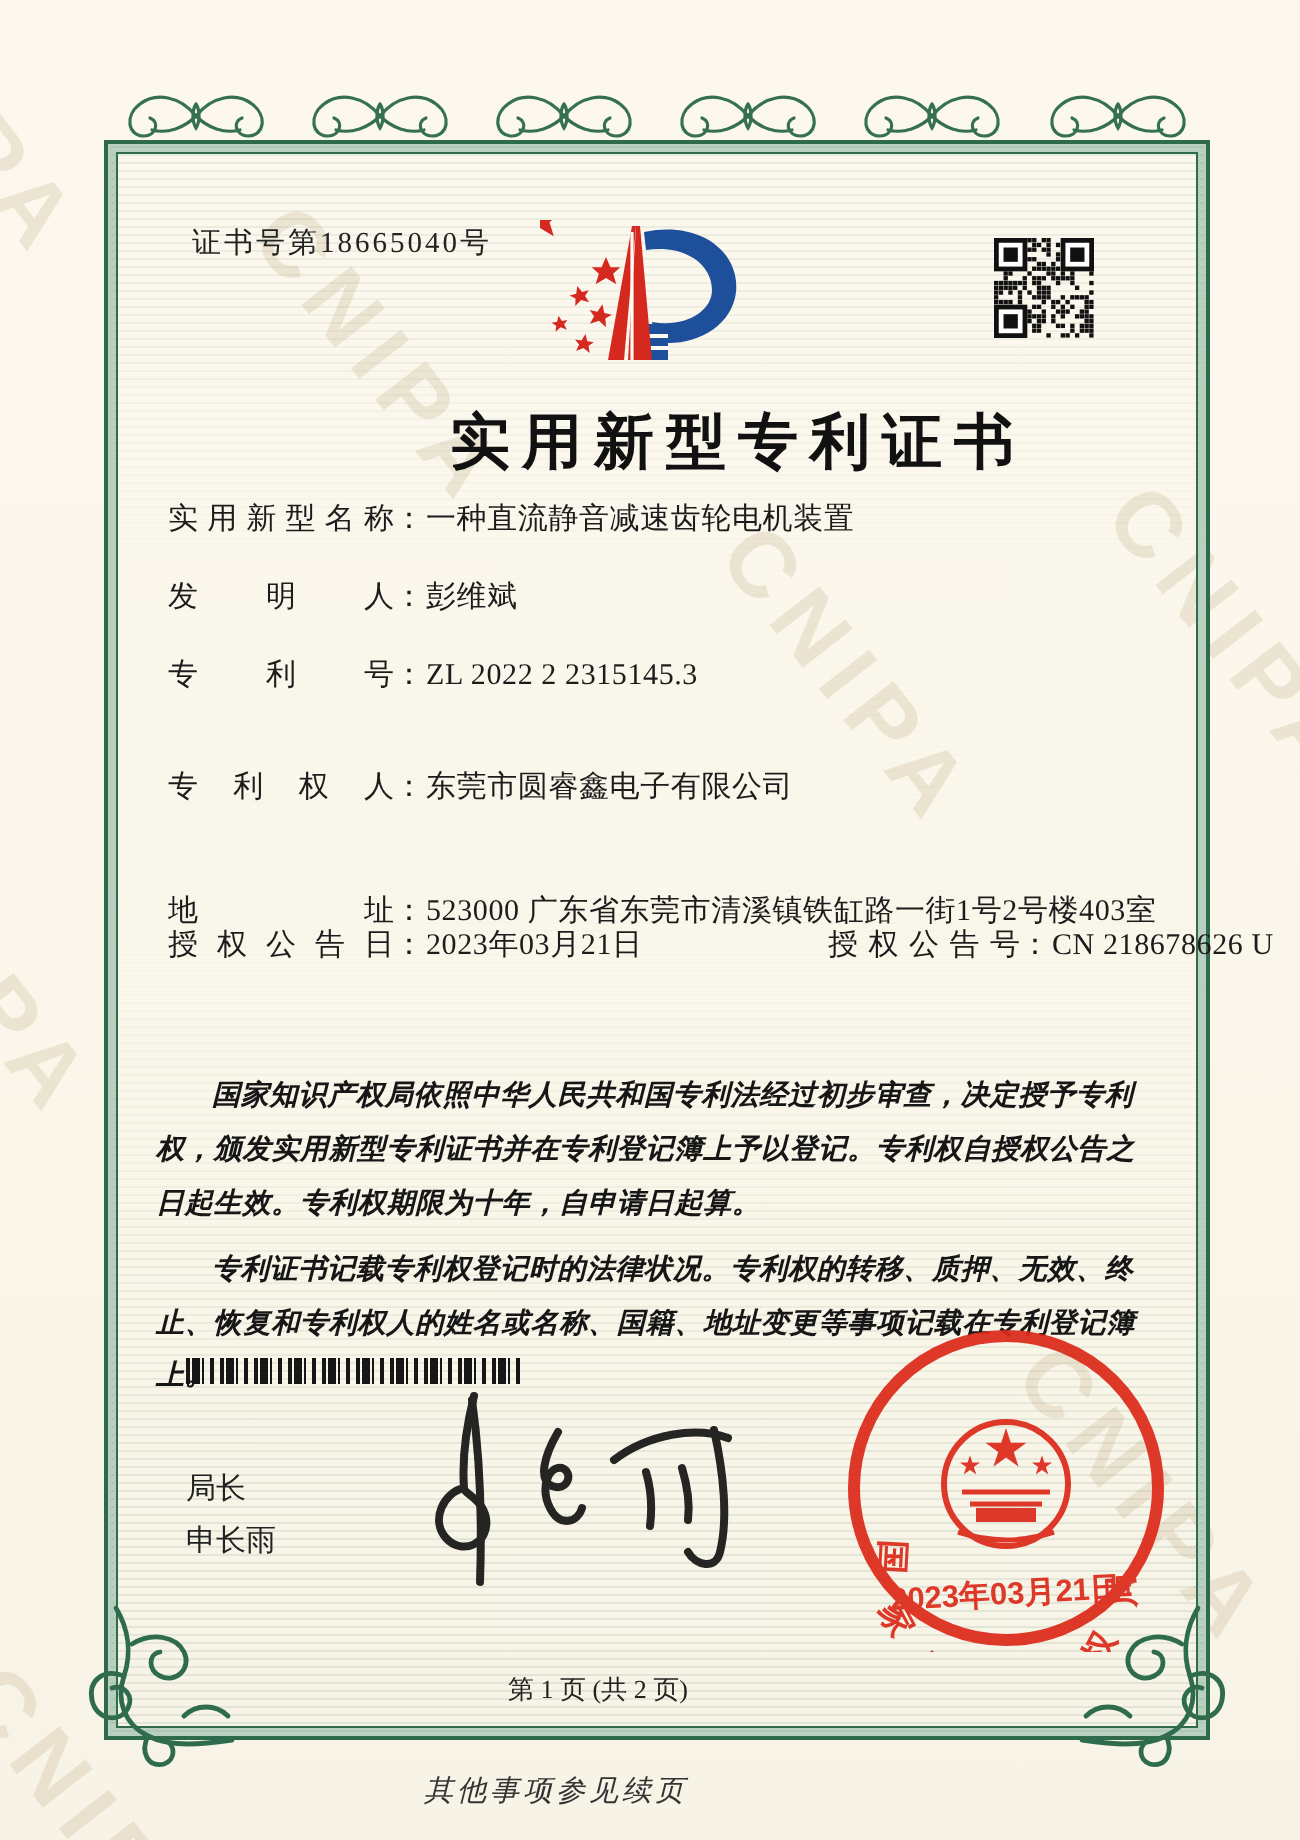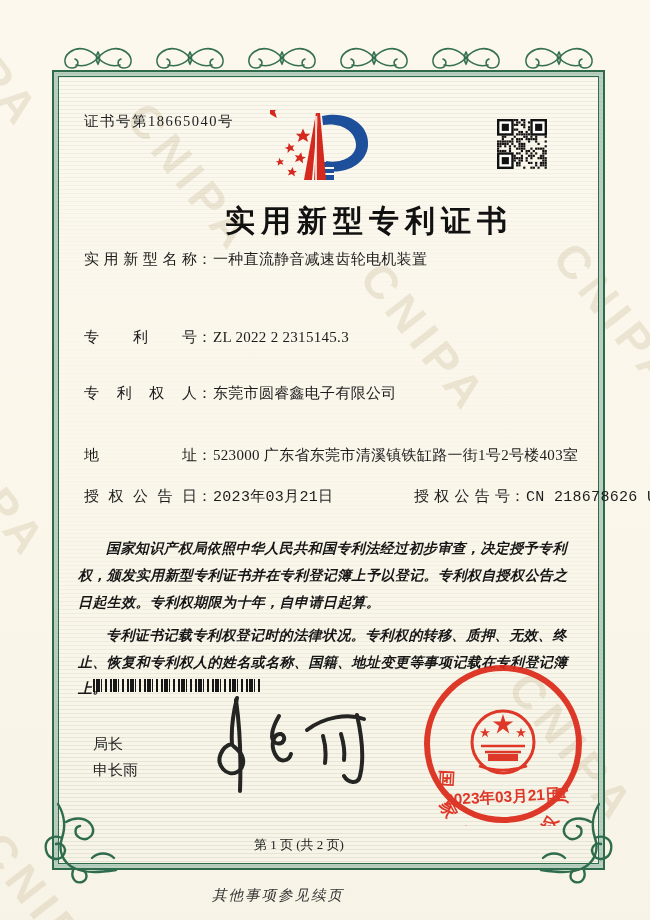--- a/index.html
+++ b/index.html
@@ -18,21 +18,21 @@
                  border:2px solid #2e6b4d; }
   .frame-mid   { position:absolute; inset:0; border:4px solid #b9cfc0; }
   .frame-inner { position:absolute; inset:0; border:1px solid #2e6b4d; }
   .stripes { position:absolute; inset:1px;
      background:repeating-linear-gradient(180deg, rgba(104,150,120,0.16) 0 1px, rgba(104,150,120,0) 1px 4px);
      -webkit-mask-image:linear-gradient(180deg, rgba(0,0,0,.85), rgba(0,0,0,.10) 26%, rgba(0,0,0,.12) 52%, rgba(0,0,0,.9) 86%);
      mask-image:linear-gradient(180deg, rgba(0,0,0,.85), rgba(0,0,0,.10) 26%, rgba(0,0,0,.12) 52%, rgba(0,0,0,.9) 86%); }
   .top-band, .corner-svg { position:absolute; pointer-events:none; }
 
   
-  .cert-no { position:absolute; left:84px; top:112px; font-size:14.5px; letter-spacing:1.5px; color:#222; }
+  .cert-no { position:absolute; left:96px; top:112px; font-size:14.5px; letter-spacing:1.5px; color:#222; }
   .qr { position:absolute; left:497px; top:119px; width:50px; height:50px; }
   .logo { position:absolute; left:270px; top:110px; width:108px; height:82px; }
   .title { position:absolute; left:52px; top:201px; width:634px; text-align:center;
            font-size:30px; font-weight:bold; letter-spacing:6px; color:#111; }
 
   
   .frow { position:absolute; left:84px; width:500px; height:22px; font-size:15px; color:#1c1c1c; white-space:nowrap; }
   .flabel { display:inline-block; width:113px; text-align:justify; text-align-last:justify; vertical-align:top; }
   .fcolon { display:inline-block; width:16px; }
   .fvalue { letter-spacing:0.3px; }
@@ -300,30 +300,33 @@
     <use href="#star" transform="translate(30,48) scale(0.6) rotate(12)"></use>
     <use href="#star" transform="translate(10,52) scale(0.42) rotate(-10)"></use>
     <use href="#star" transform="translate(22,62) scale(0.5) rotate(8)"></use>
   </svg>
 
   <div class="title">实用新型专利证书</div>
 
   <div class="frow" style="top:250px;">
     <span class="flabel">实用新型名称</span><span class="fcolon">：</span><span class="fvalue">一种直流静音减速齿轮电机装置</span>
   </div>
+  <div class="frow" style="top:289px;">
+    <span class="flabel">发明人</span><span class="fcolon">：</span><span class="fvalue">彭维斌</span>
+  </div>
   <div class="frow" style="top:328px;">
     <span class="flabel">专利号</span><span class="fcolon">：</span><span class="fvalue">ZL 2022 2 2315145.3</span>
   </div>
   <div class="frow" style="top:384px;font-family:Liberation Mono, monospace;">
     <span class="flabel">专利权人</span><span class="fcolon">：</span><span class="fvalue">东莞市圆睿鑫电子有限公司</span>
   </div>
   <div class="frow" style="top:446px;">
     <span class="flabel">地址</span><span class="fcolon">：</span><span class="fvalue">523000 广东省东莞市清溪镇铁缸路一街1号2号楼403室</span>
   </div>
-  <div class="frow" style="top:487px;font-family:Liberation Mono, monospace;">
+  <div class="frow" style="top:463px;">
     <span class="flabel">授权公告日</span><span class="fcolon">：</span><span class="fvalue">2023年03月21日</span>
     <span class="grant-group">
       <span class="flabel2">授权公告号</span><span class="fcolon">：</span><span class="fvalue">CN 218678626 U</span>
     </span>
   </div>
 
   <div class="paras">
     <p>国家知识产权局依照中华人民共和国专利法经过初步审查，决定授予专利权，颁发实用新型专利证书并在专利登记簿上予以登记。专利权自授权公告之日起生效。专利权期限为十年，自申请日起算。</p>
     <p>专利证书记载专利权登记时的法律状况。专利权的转移、质押、无效、终止、恢复和专利权人的姓名或名称、国籍、地址变更等事项记载在专利登记簿上。</p>
   </div>

